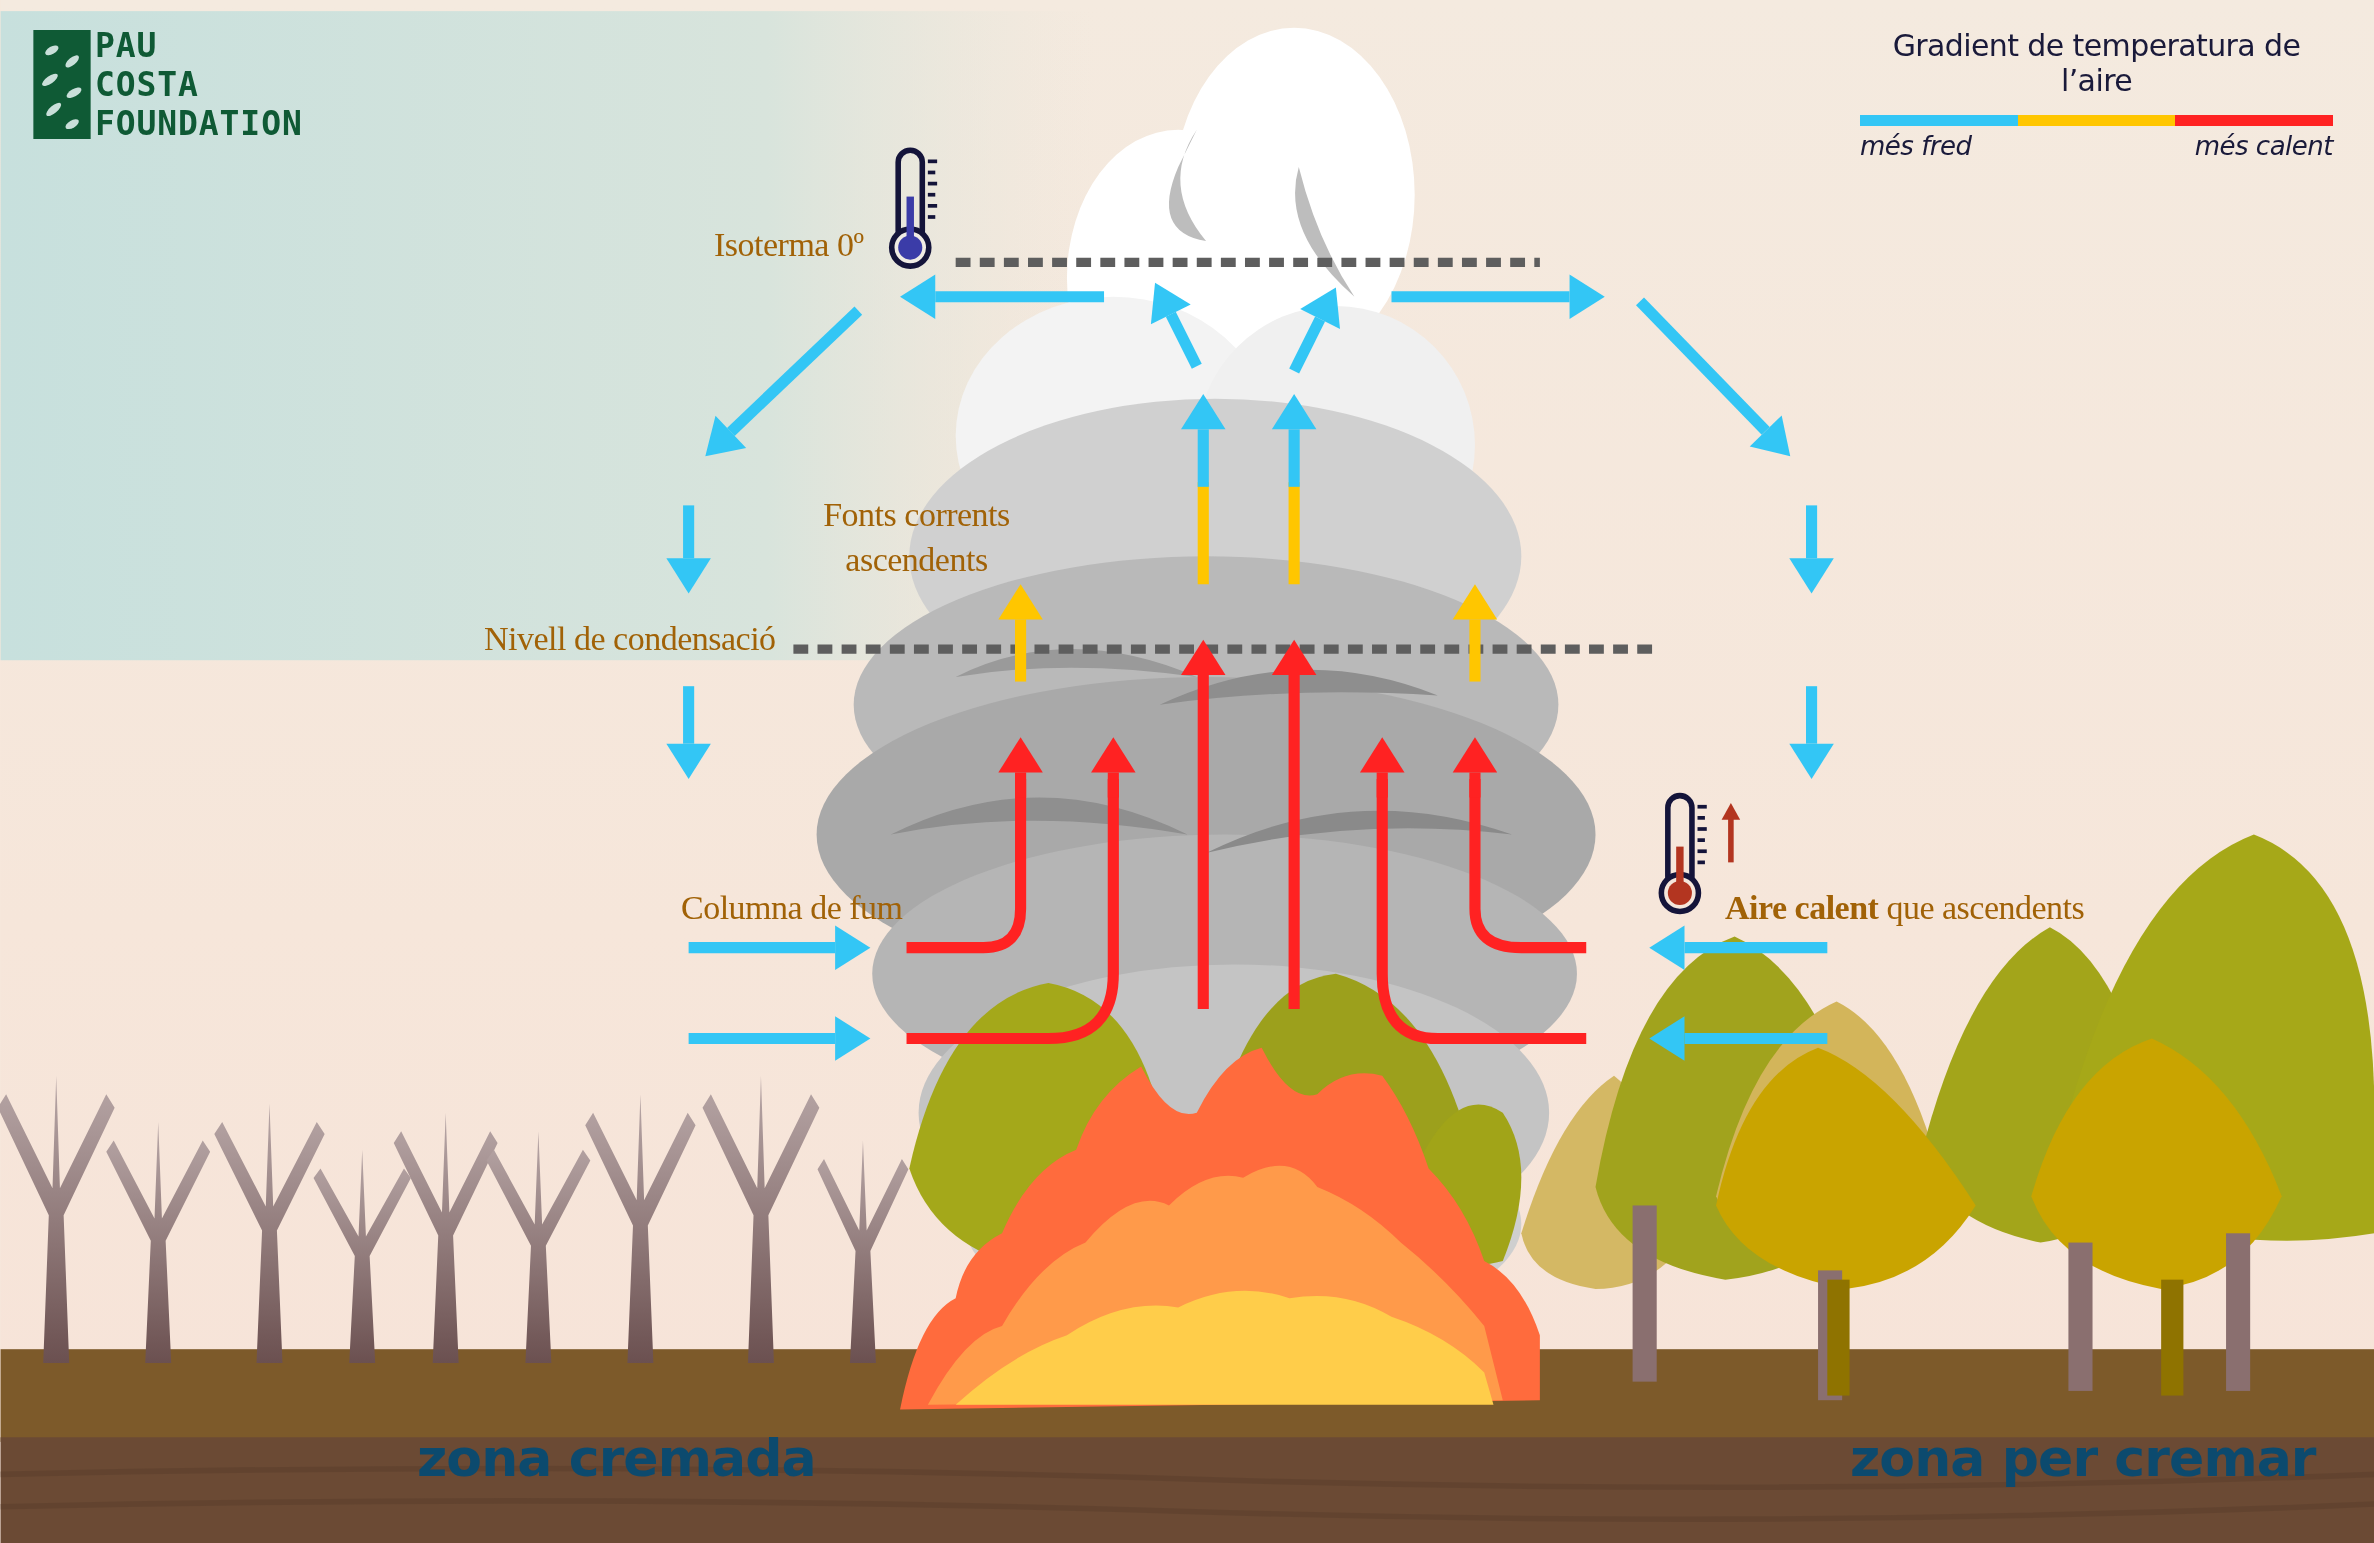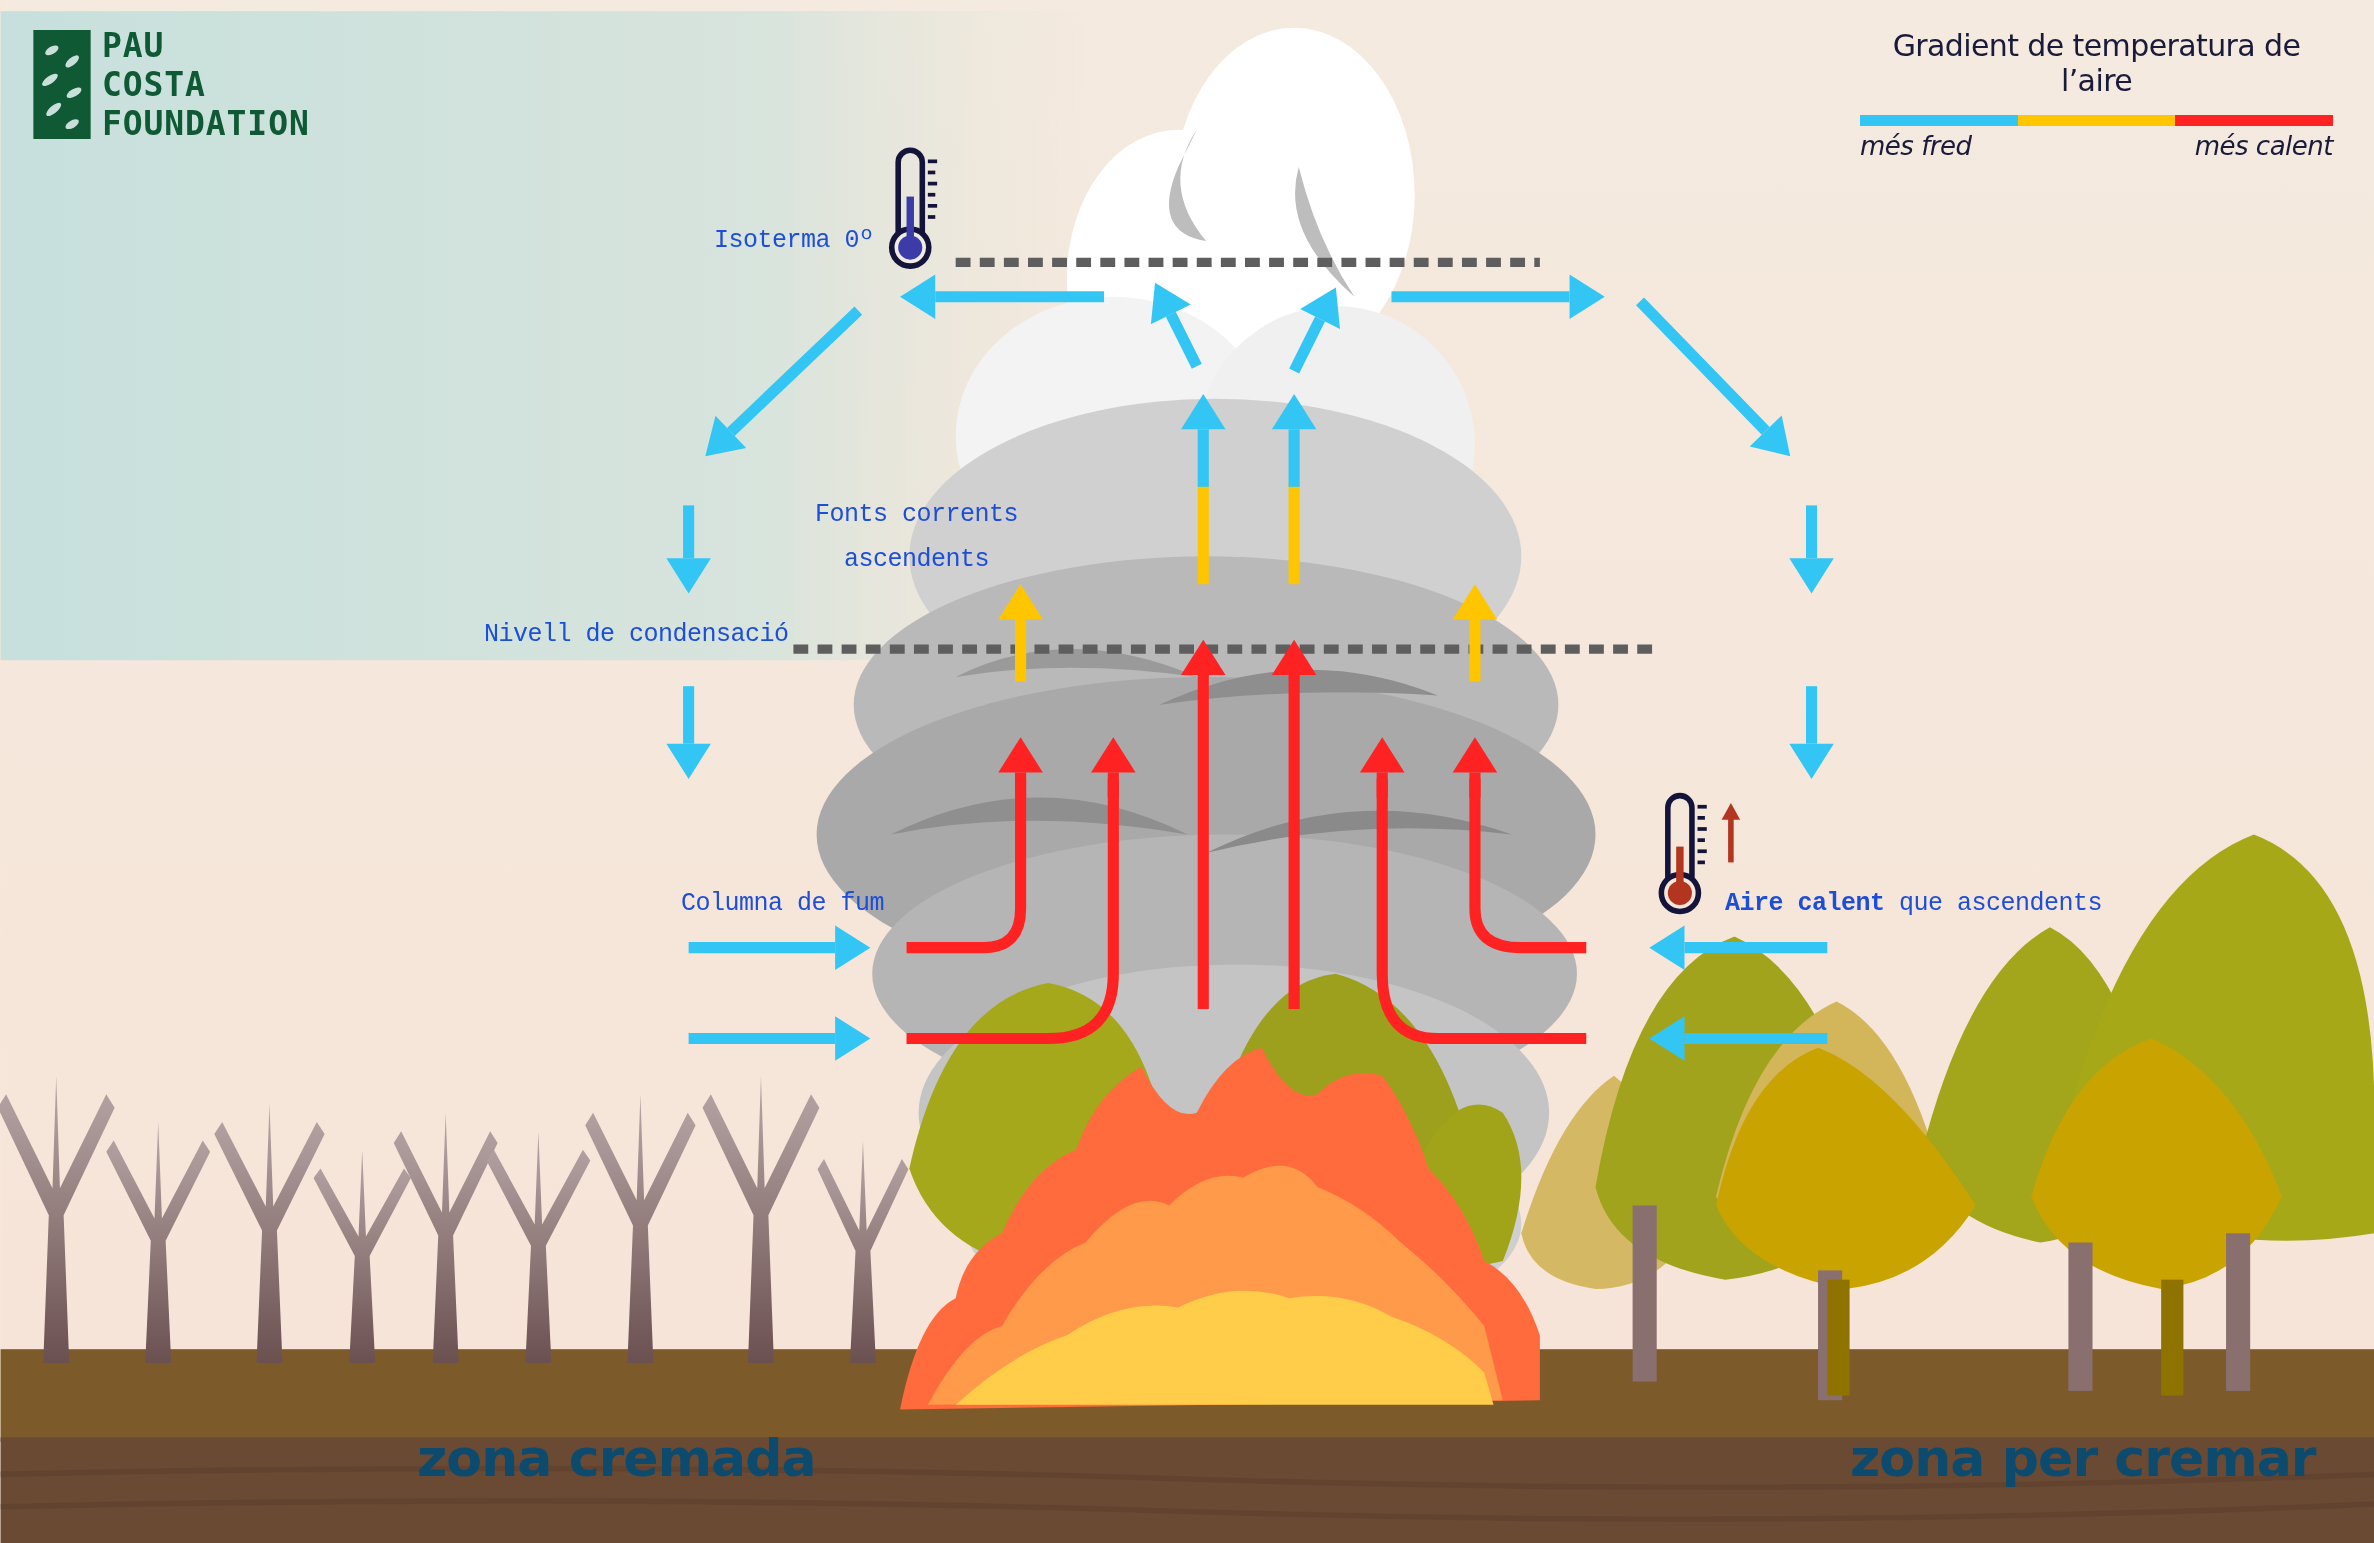--- a/index.html
+++ b/index.html
@@ -1,22 +1,22 @@
 <!DOCTYPE html>
 <html style="font-size:15px"><head>
 <meta charset="utf-8">
 <style>
   html, body { margin:0; padding:0; }
   body { width:2375px; height:1543px; overflow:hidden; background:#f6e8dc; font-family:"Liberation Sans", sans-serif; }
   #stage { position:relative; width:2375px; height:1543px; overflow:hidden; }
   #scene { position:absolute; left:0; top:0; width:2375px; height:1543px; }
-  .label { position:absolute; color:#1d4ed8; font-family:Liberation Mono, monospace; font-weight:300; font-size:25px; white-space:nowrap; letter-spacing:-0.5px; }
+  .label { position:absolute; color:#a16207; font-family:Liberation Serif, serif; font-weight:300; font-size:34px; white-space:nowrap; letter-spacing:-0.5px; }
   .center { text-align:center; }
   .zone { position:absolute; color:#0c4a6e; font-family:"DejaVu Sans", sans-serif; font-weight:bold; font-size:52px; letter-spacing:-0.9px; white-space:nowrap; }
-  .logo { position:absolute; left:33px; top:26px; display:flex; align-items:center; gap:11px; }
+  .logo { position:absolute; left:33px; top:26px; display:flex; align-items:center; gap:4px; }
   .logo-text { color:#0f5a35; font-family:"DejaVu Sans Mono", monospace; font-weight:bold; font-size:33px; line-height:39px; letter-spacing:0.9px; }
   .legend { position:absolute; left:1824px; top:28px; width:473px;margin-left:36px; }
   .legend-title { font-family:"DejaVu Sans", sans-serif; font-size:30px; color:#1a1a3a; text-align:center; letter-spacing:-0.6px; }
   .legend-bar { display:flex; height:11px; margin-top:16.7px; }
   .legend-bar div { flex:1; }
   .legend-ends { display:flex; justify-content:space-between; margin-top:5.6px; font-style:italic; font-size:26px; color:#1a1a3a; font-family:"DejaVu Sans", sans-serif; letter-spacing:-0.5px;gap:36px; }
   .bold { font-weight:bold; }
 </style>
 </head>
 <body>

